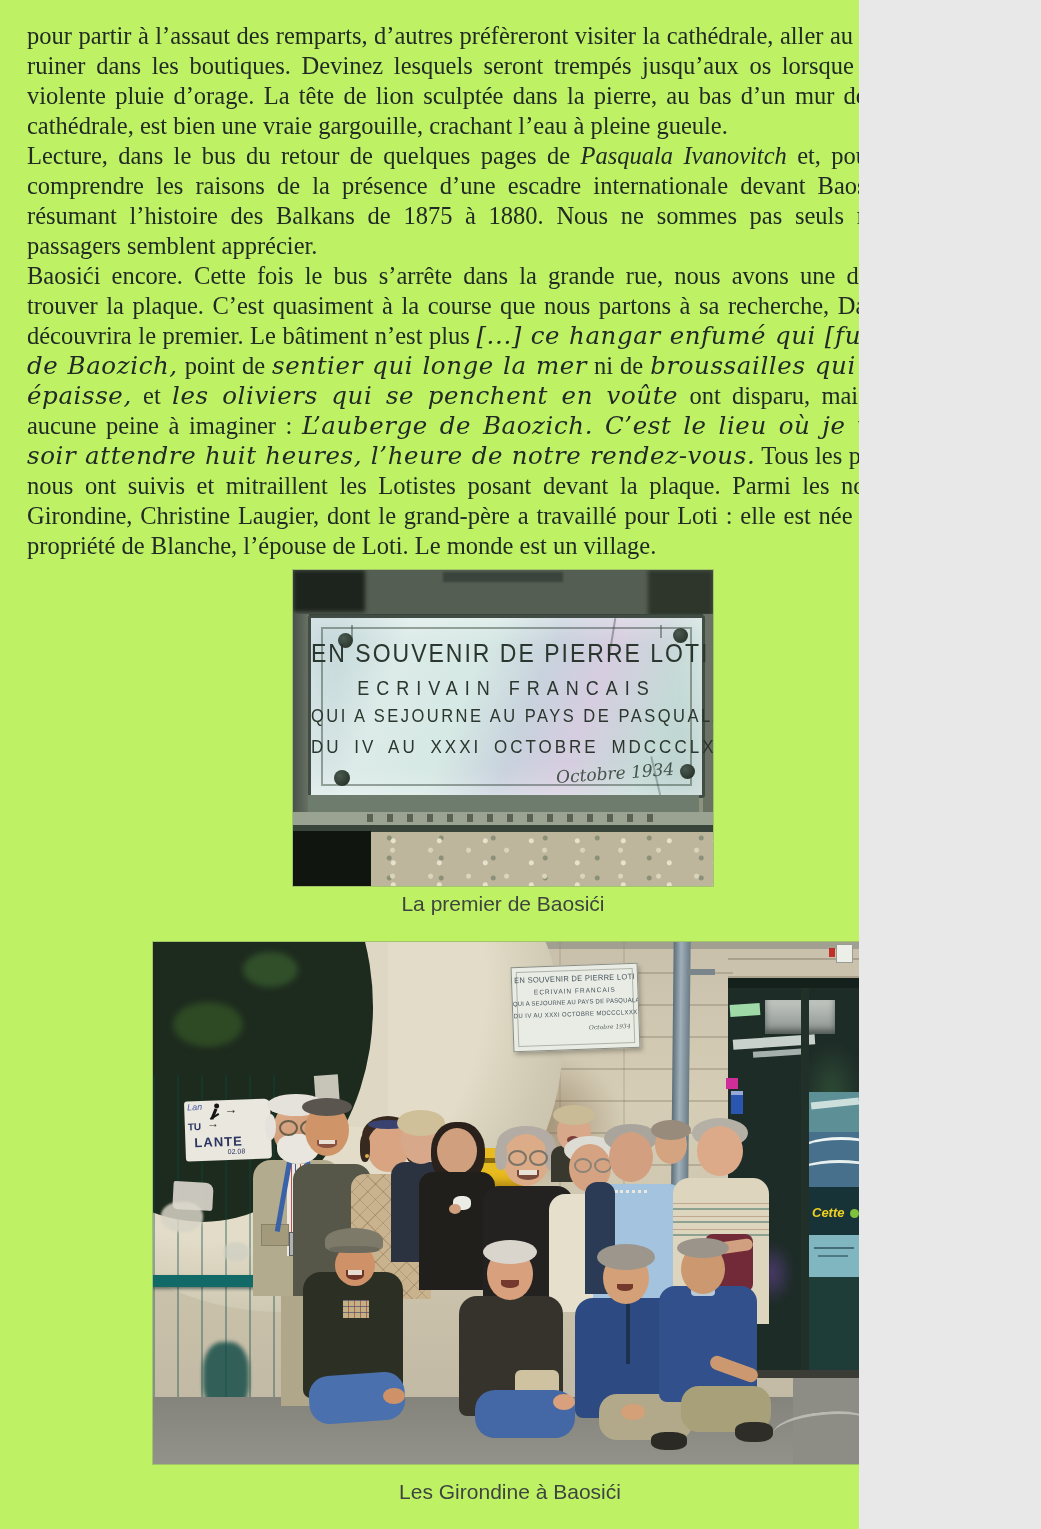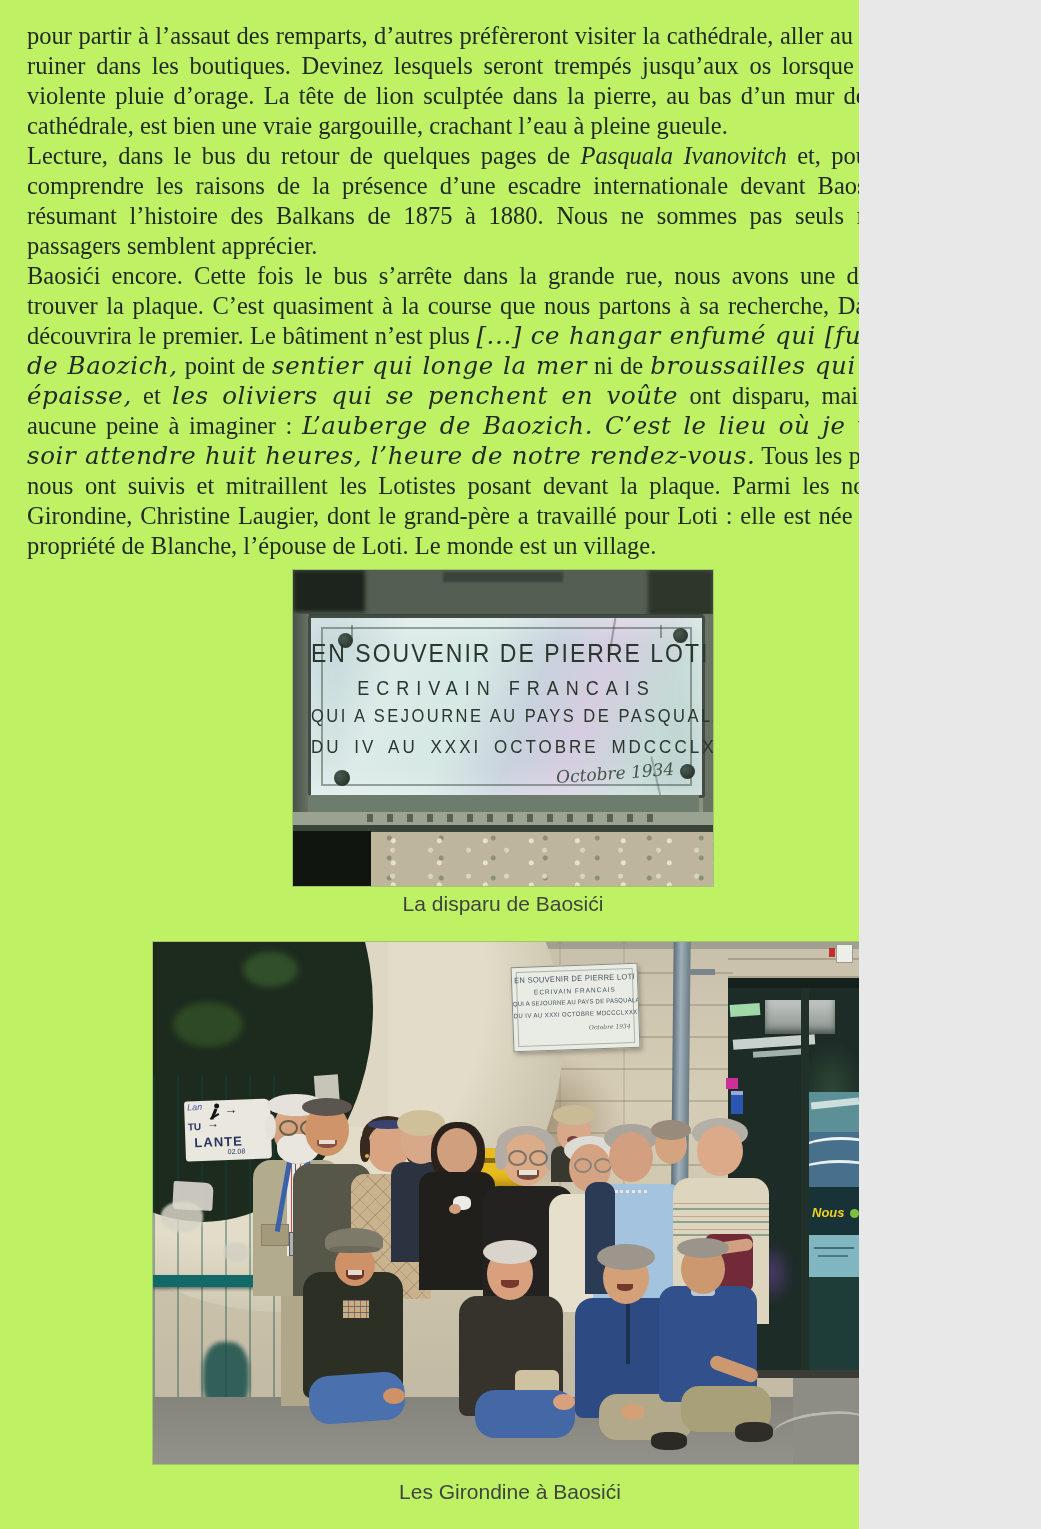--- a/index.html
+++ b/index.html
@@ -76,21 +76,21 @@
     <div class="abs" style="left:15px;top:225px;width:391px;height:17px;background:#6e7c6e;"></div>
     <div class="abs" style="left:0;top:242px;width:420px;height:13px;background:#9aa391;"></div>
     <div class="abs" style="left:60px;top:244px;width:300px;height:8px;background:repeating-linear-gradient(90deg,transparent 0 14px,rgba(40,45,35,.55) 14px 20px);"></div>
     <div class="abs" style="left:0;top:255px;width:420px;height:7px;background:#39443b;"></div>
     <div class="abs" style="left:0;top:262px;width:420px;height:54px;background:#bdb69d;
          background-image:radial-gradient(circle at 18% 40%,#e6e2cc 0 2px,transparent 3px),radial-gradient(circle at 62% 70%,#d9d4ba 0 2px,transparent 3px),radial-gradient(circle at 85% 30%,#8b9078 0 2px,transparent 3px);
          background-size:46px 22px,38px 26px,52px 20px;"></div>
     <div class="abs" style="left:0;top:261px;width:78px;height:55px;background:#10150f;"></div>
   </figure>
 
-  <div class="caption" id="cap1" style="left:293px;top:892px;width:420px;">La disparu de Baosići</div>
+  <div class="caption" id="cap1" style="left:293px;top:892px;width:420px;">La premier de Baosići</div>
 
   <figure class="photo" id="photo2" style="left:153px;top:942px;width:714px;height:522px;margin:0;background:#cfc7b2;">
 
     <div class="abs" style="left:0;top:0;width:714px;height:522px;
          background:linear-gradient(180deg,#c8c0ab 0%,#d6cdb6 30%,#cdc4ad 60%,#bdb5a0 100%);"></div>
     <div class="abs" style="left:300px;top:110px;width:170px;height:140px;background:radial-gradient(closest-side,#8d7a5c,rgba(141,122,92,0));filter:blur(4px);opacity:.75;"></div>
     <div class="abs" style="left:360px;top:30px;width:90px;height:70px;background:radial-gradient(closest-side,#9c8a6a,rgba(156,138,106,0));filter:blur(3px);opacity:.7;"></div>
     <div class="abs" style="left:250px;top:15px;width:120px;height:120px;background:radial-gradient(closest-side,#e3dcc6,rgba(227,220,198,0));filter:blur(3px);"></div>
     <div class="abs" style="left:280px;top:0;width:300px;height:300px;
          background:repeating-linear-gradient(180deg,transparent 0 30px,rgba(110,100,80,.28) 30px 32px),repeating-linear-gradient(90deg,transparent 0 62px,rgba(110,100,80,.16) 62px 64px);"></div>
@@ -148,21 +148,21 @@
     <div class="abs" style="left:648px;top:100px;width:62px;height:95px;background:radial-gradient(closest-side,#2d4a34,rgba(45,74,52,0));filter:blur(3px);"></div>
     <div class="abs" style="left:653px;top:150px;width:61px;height:45px;background:#5d8f96;"></div>
     <div class="abs" style="left:658px;top:158px;width:48px;height:7px;background:#e8f2ee;opacity:.8;transform:rotate(-6deg);"></div>
     <div class="abs" style="left:573px;top:136px;width:12px;height:11px;background:#cf2d9a;"></div>
     <div class="abs" style="left:578px;top:149px;width:12px;height:23px;background:#2a55b0;box-shadow:inset 0 4px 0 rgba(255,255,255,.5);"></div>
     <div class="abs" style="left:653px;top:190px;width:61px;height:55px;background:#47708c;overflow:hidden;">
       <div class="abs" style="left:-10px;top:5px;width:90px;height:30px;border-top:3px solid #eef4f2;border-radius:50%;"></div>
       <div class="abs" style="left:-14px;top:28px;width:95px;height:28px;border-top:3px solid #e8f0ee;border-radius:50%;"></div>
     </div>
     <div class="abs" style="left:653px;top:245px;width:61px;height:48px;background:#173338;">
-      <span class="abs" style="left:6px;top:18px;font-family:'Liberation Sans',sans-serif;font-style:italic;font-weight:bold;font-size:13px;color:#f0d020;">Nous</span>
+      <span class="abs" style="left:6px;top:18px;font-family:'Liberation Sans',sans-serif;font-style:italic;font-weight:bold;font-size:13px;color:#f0d020;">Cette</span>
       <span class="abs" style="left:44px;top:22px;width:9px;height:9px;border-radius:50%;background:#7ec23c;"></span>
     </div>
     <div class="abs" style="left:653px;top:293px;width:61px;height:42px;background:#7fb6c0;">
       <div class="abs" style="left:8px;top:12px;width:40px;height:2px;background:rgba(30,60,70,.6);"></div>
       <div class="abs" style="left:12px;top:20px;width:30px;height:2px;background:rgba(30,60,70,.5);"></div>
     </div>
     <div class="abs" style="left:653px;top:335px;width:61px;height:100px;background:#1e3c38;"></div>
     <div class="abs" style="left:598px;top:300px;width:42px;height:62px;background:radial-gradient(closest-side,#4a3a6a,rgba(74,58,106,0));filter:blur(3px);"></div>
     <div class="abs" style="left:648px;top:46px;width:8px;height:386px;background:#22302a;"></div>
     <div class="abs" style="left:680px;top:495px;width:26px;height:20px;border-radius:50%;background:#8bc43f;filter:blur(1px);"></div>

